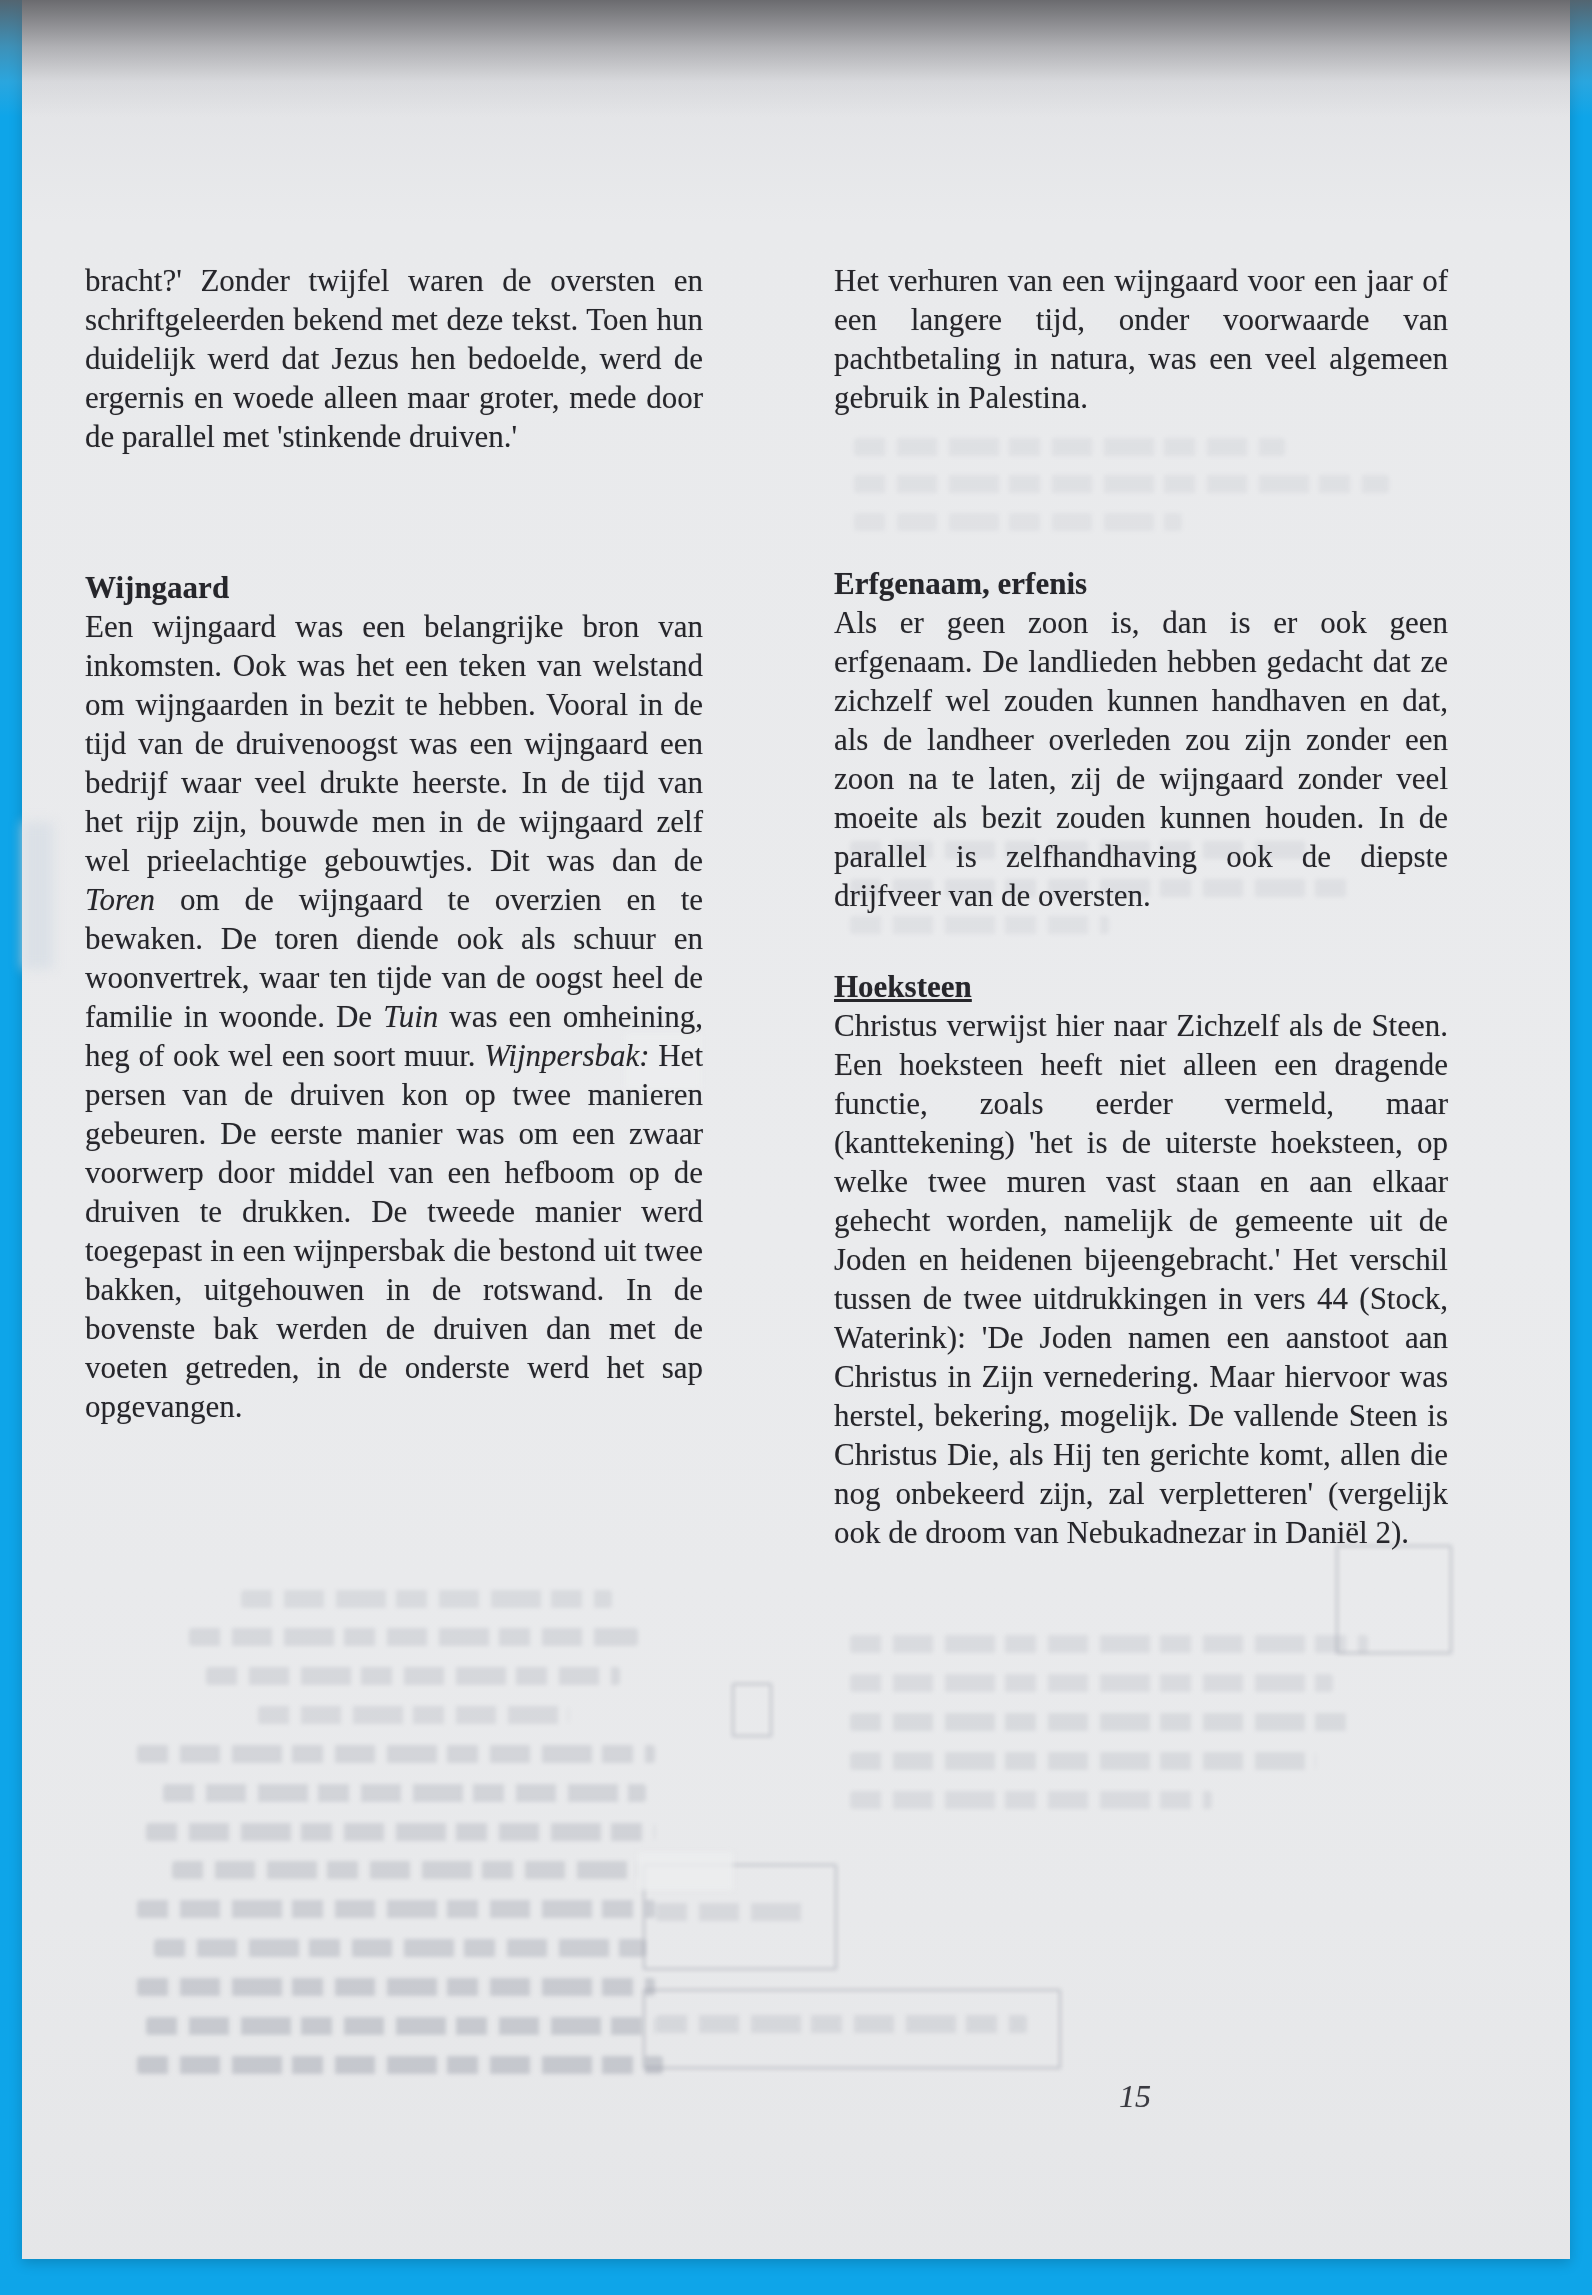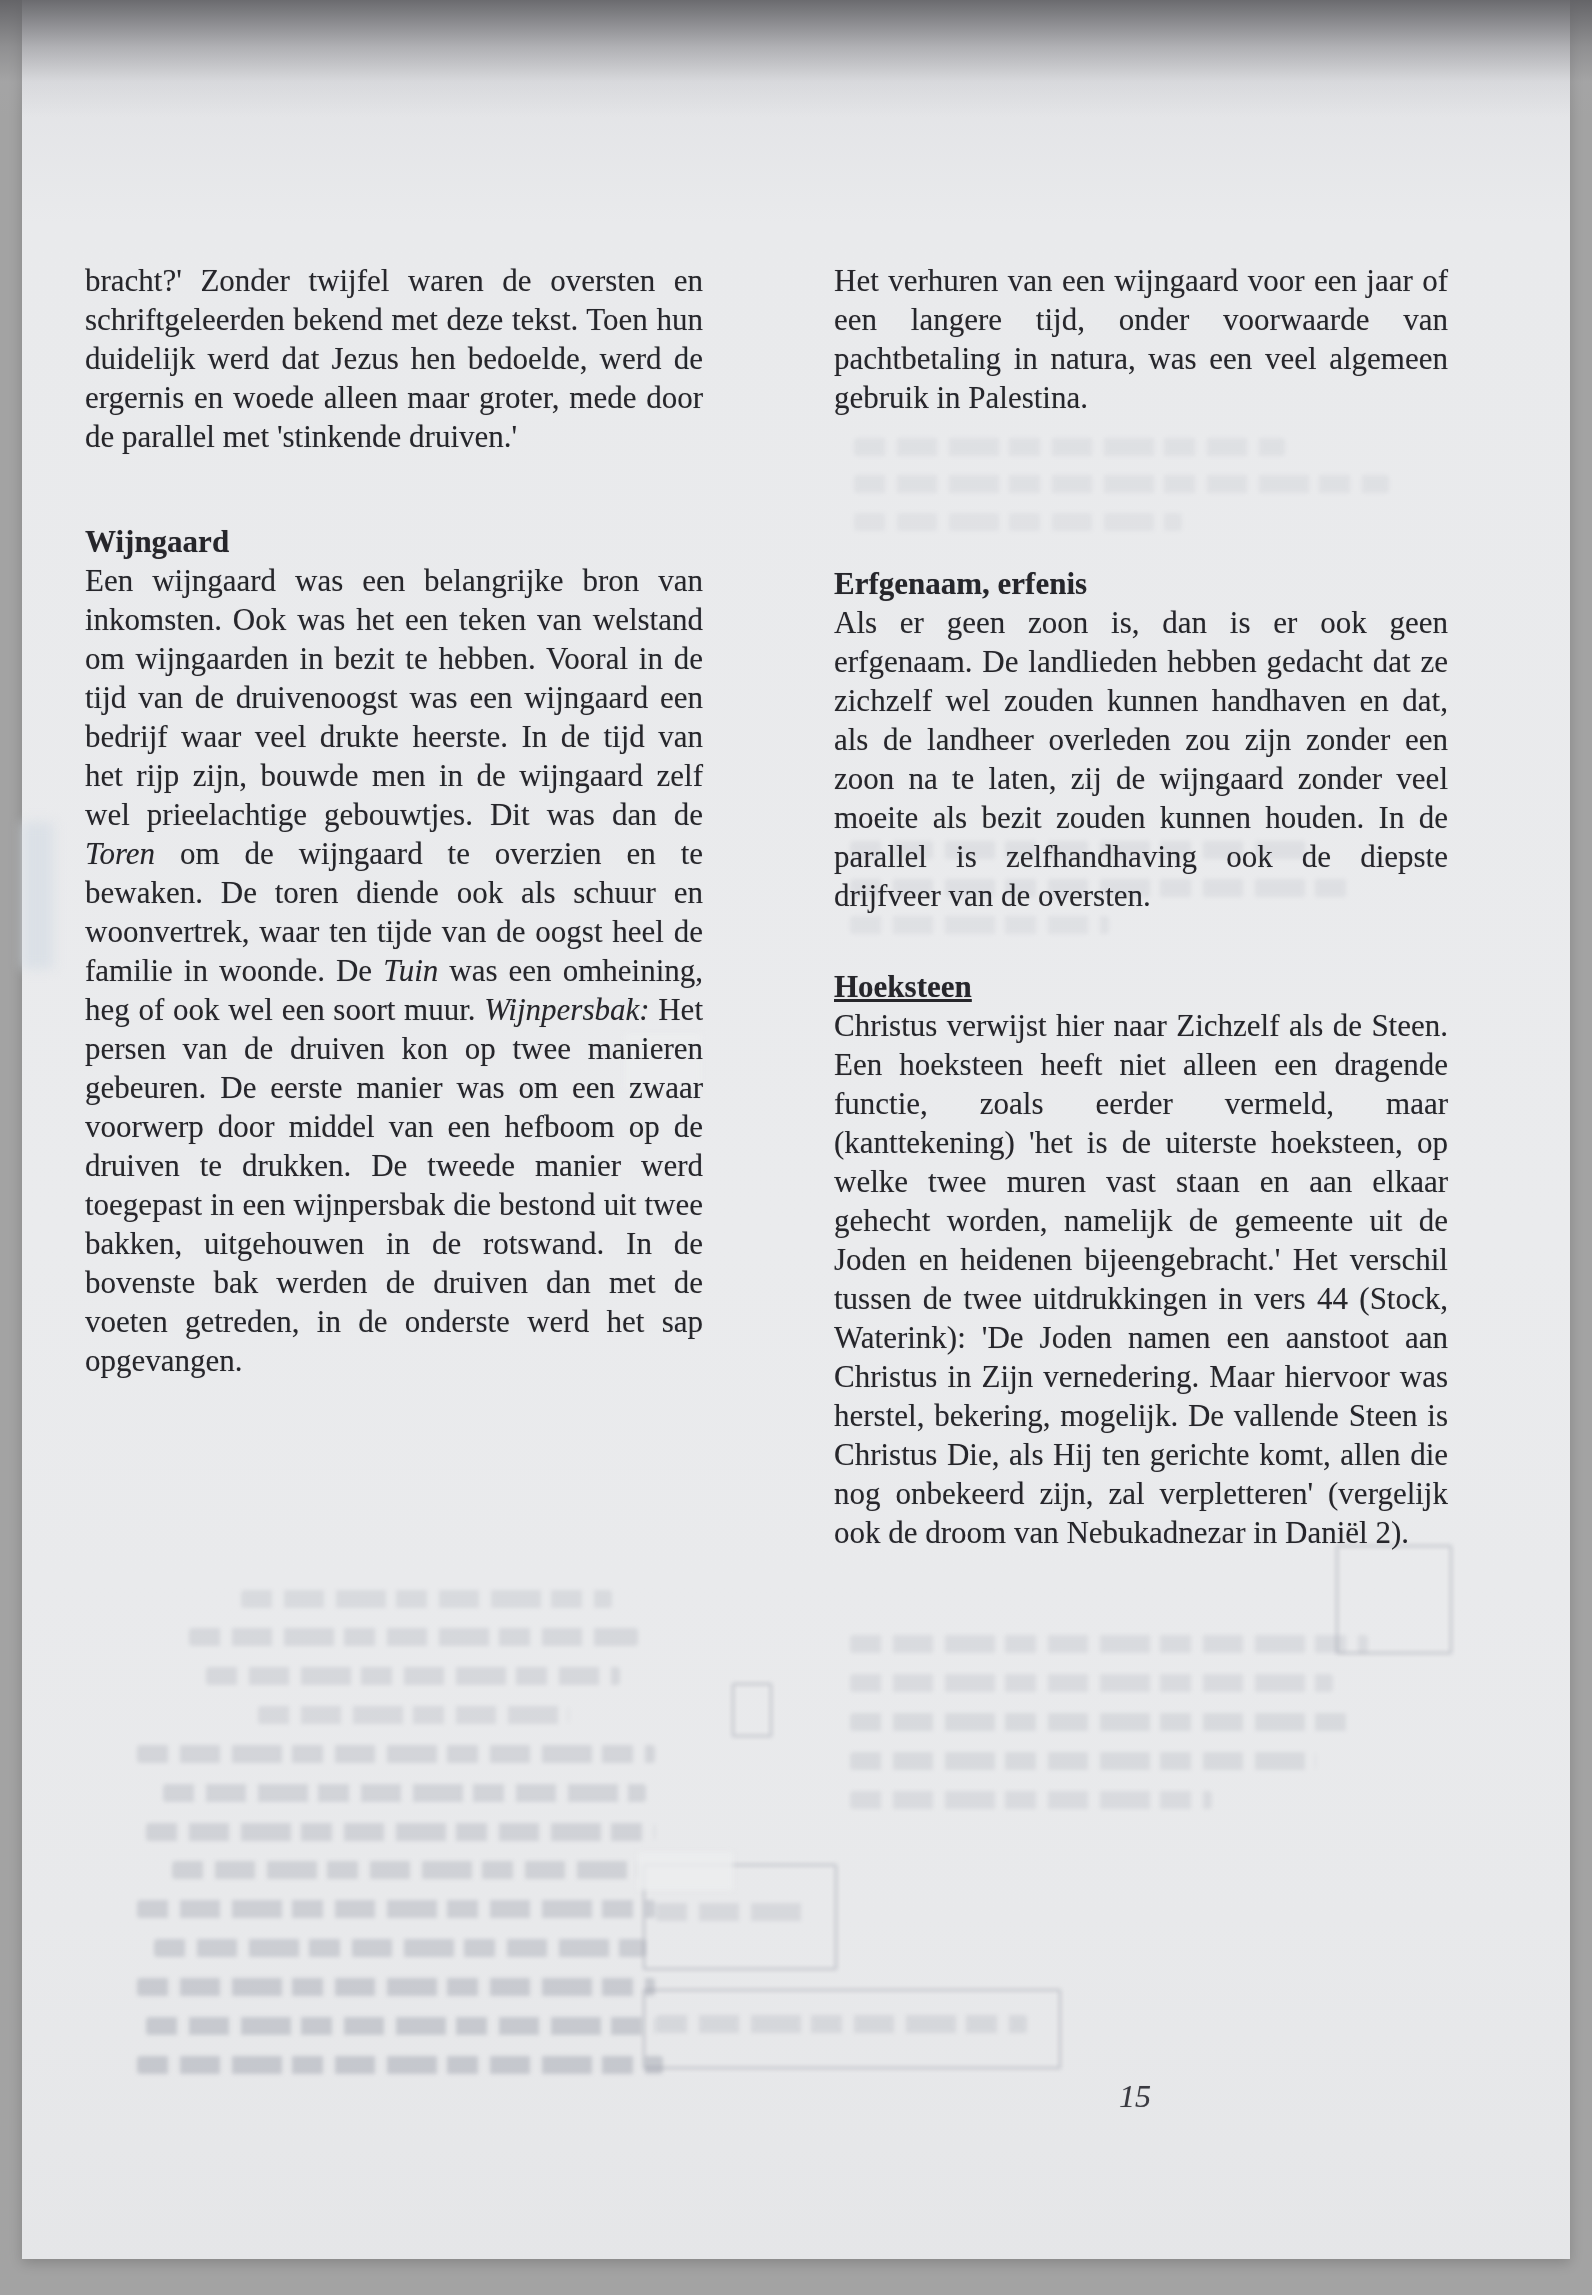--- a/index.html
+++ b/index.html
@@ -1,18 +1,18 @@
 <!DOCTYPE html>
 <html style="font-size:14px"><head>
 <meta charset="utf-8">
 <style>
   html,body { margin:0; padding:0; background:#ffffff; }
   #screenshot {
     position:relative; width:1592px; height:2295px; overflow:hidden;
-    background:#a3a3a3;
+    background:#0ea5e9;
     font-family:"Liberation Serif", serif;
   }
   .paper {
     position:absolute; left:21.6px; right:21.6px; top:0; bottom:36px;
     background:linear-gradient(180deg,#d7d8db 0px,#e2e3e6 78px,#e9eaec 224px,#eaebed 55%,#e8e9eb 85%,#e5e6e8 100%);
     box-shadow:0 3.5px 12px rgba(0,0,0,0.18);
   }
   .topshade {
     position:absolute; left:0; right:0; top:0; height:117px;
     background:linear-gradient(180deg, rgba(92,92,96,0.88) 0%, rgba(120,120,124,0.45) 40%, rgba(170,170,175,0.18) 70%, rgba(200,200,205,0) 100%);
@@ -22,21 +22,21 @@
   .col-left  { left:85px;  top:261px; width:618px; }
   .col-right { left:834px; top:261px; width:614px; }
   .body-text {
     margin:0; font-size:31px; line-height:39px; text-align:justify;
     text-shadow:0 0 0.9px rgba(38,38,44,0.28);
   }
   .heading {
     margin:0; font-size:31px; line-height:39px; font-weight:700;
     text-shadow:0 0 0.9px rgba(30,30,36,0.3);
   }
-  .mt-left-h   { margin-top:66px; }
+  .mt-left-h   { margin-top:112px; }
   .mt-erf-h    { margin-top:147px; }
   .mt-hoek-h   { margin-top:52px;text-decoration:underline; }
   .it { font-style:italic; }
   .pagenum {
     position:absolute; left:1096px; top:2078px; width:78px;
     font-size:32px; color:#3a3a41; text-align:center;
     text-shadow:0 0 0.9px rgba(50,50,56,0.3);
     font-style:italic;
   }
   

